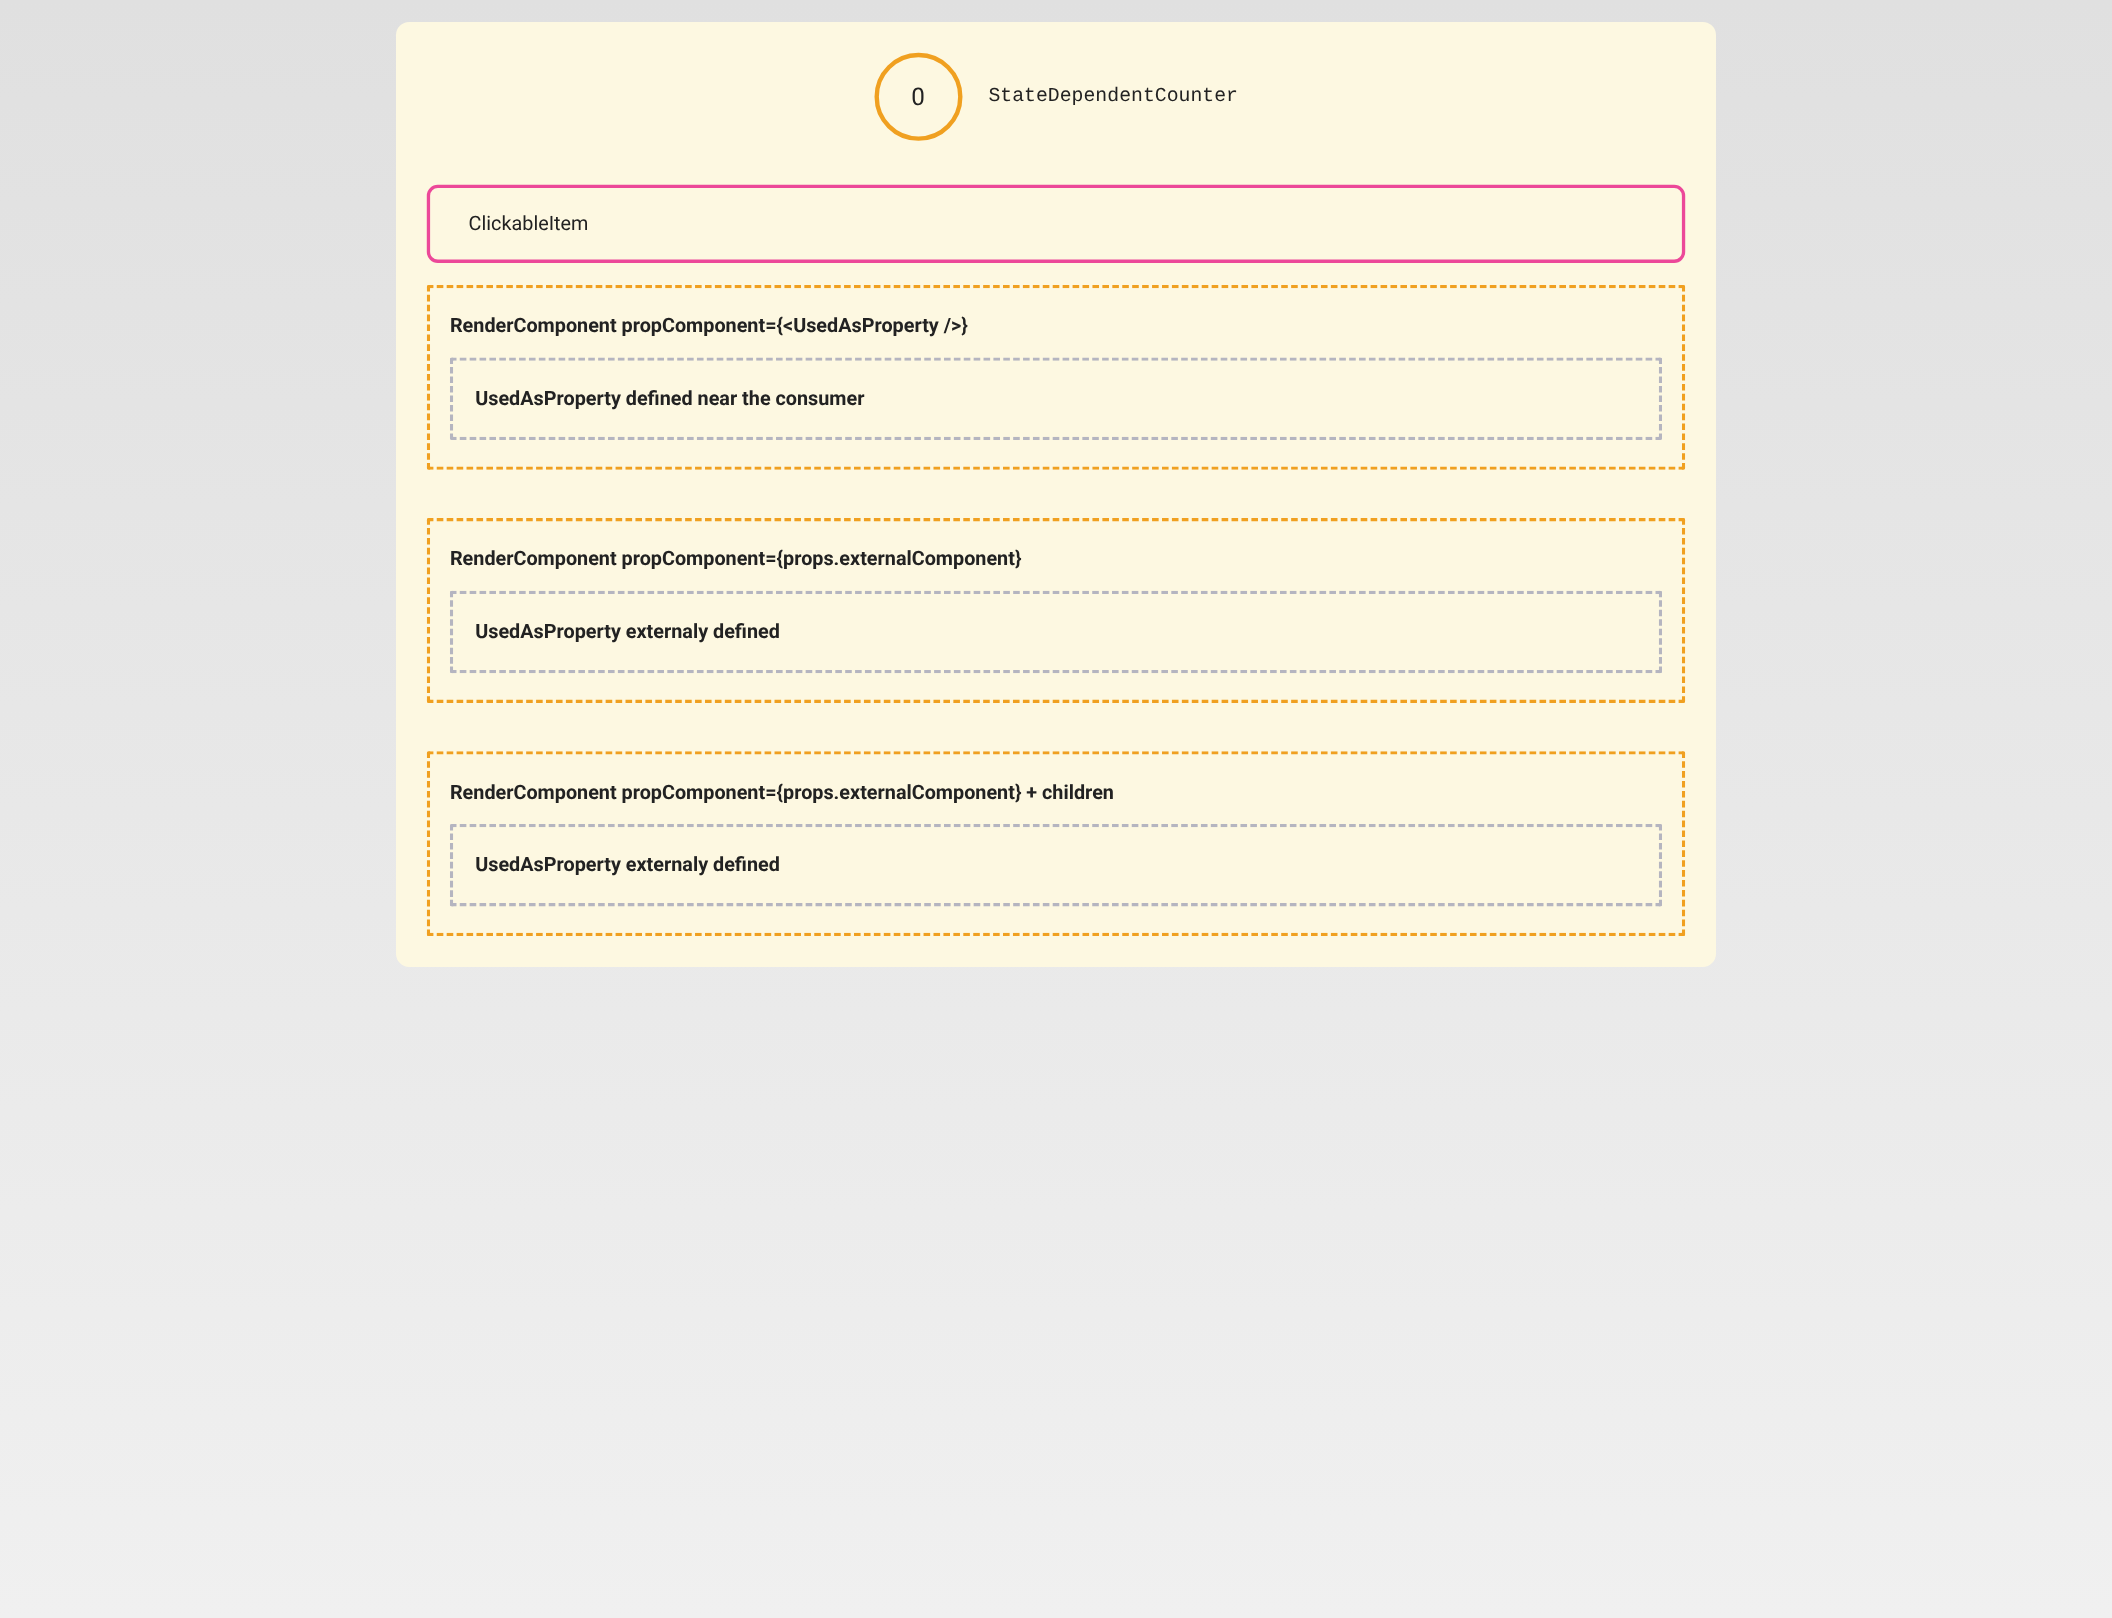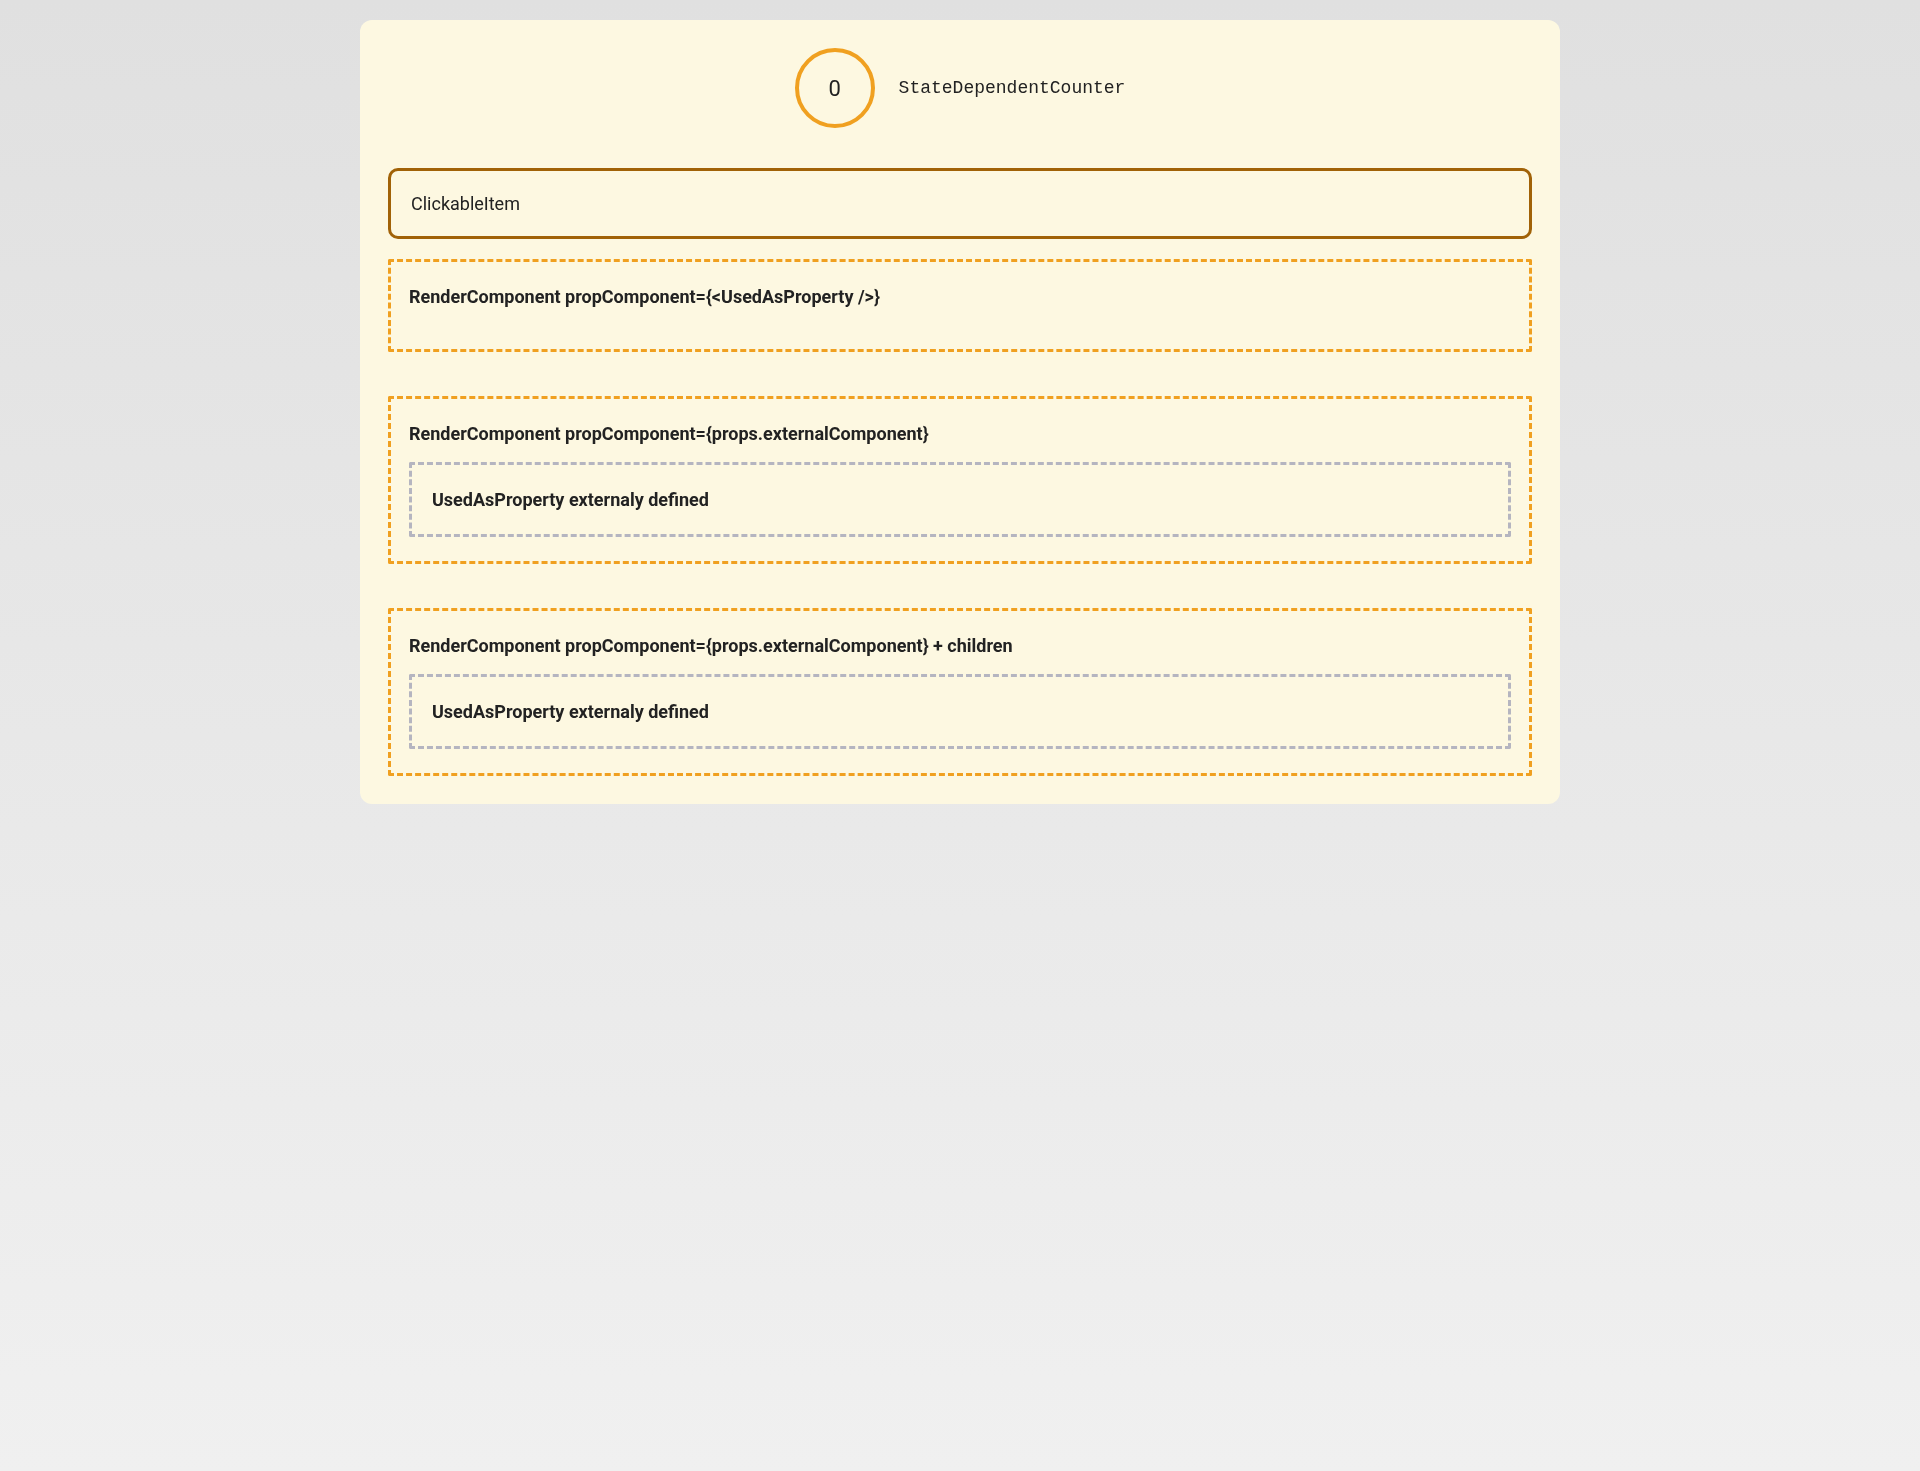--- a/index.html
+++ b/index.html
@@ -42,23 +42,23 @@
       align-items: center;
       justify-content: center;
       font-size: 22px;
       background: #fdf8e1;
     }
     .counter-label {
       font-size: 18px;
       font-family: Liberation Mono, monospace;
     }
     .clickable-item {
-      border: 3px solid #a16207;
+      border: 3px solid #ec4899;
       border-radius: 10px;
-      padding: 22px 20px;
+      padding: 22px 35px;
       margin-bottom: 20px;
       cursor: pointer;
       background: #fdf8e1;
     }
     .render-component {
       border: 3px dashed #f0a020;
       border-radius: 2px;
       padding: 24px 18px 24px 18px;
       margin-bottom: 44px;
       font-weight: bold;
@@ -91,20 +91,23 @@
     </div>
     <div class="counter-label">StateDependentCounter</div>
   </div>
 
   <div class="clickable-item">
     <span>ClickableItem</span>
   </div>
 
   <div class="render-component">
     <div class="render-component-title">RenderComponent propComponent={&lt;UsedAsProperty /&gt;}</div>
+    <div class="inner-box">
+      <span>UsedAsProperty defined near the consumer</span>
+    </div>
   </div>
 
   <div class="render-component">
     <div class="render-component-title">RenderComponent propComponent={props.externalComponent}</div>
     <div class="inner-box">
       <span>UsedAsProperty externaly defined</span>
     </div>
   </div>
 
   <div class="render-component">

